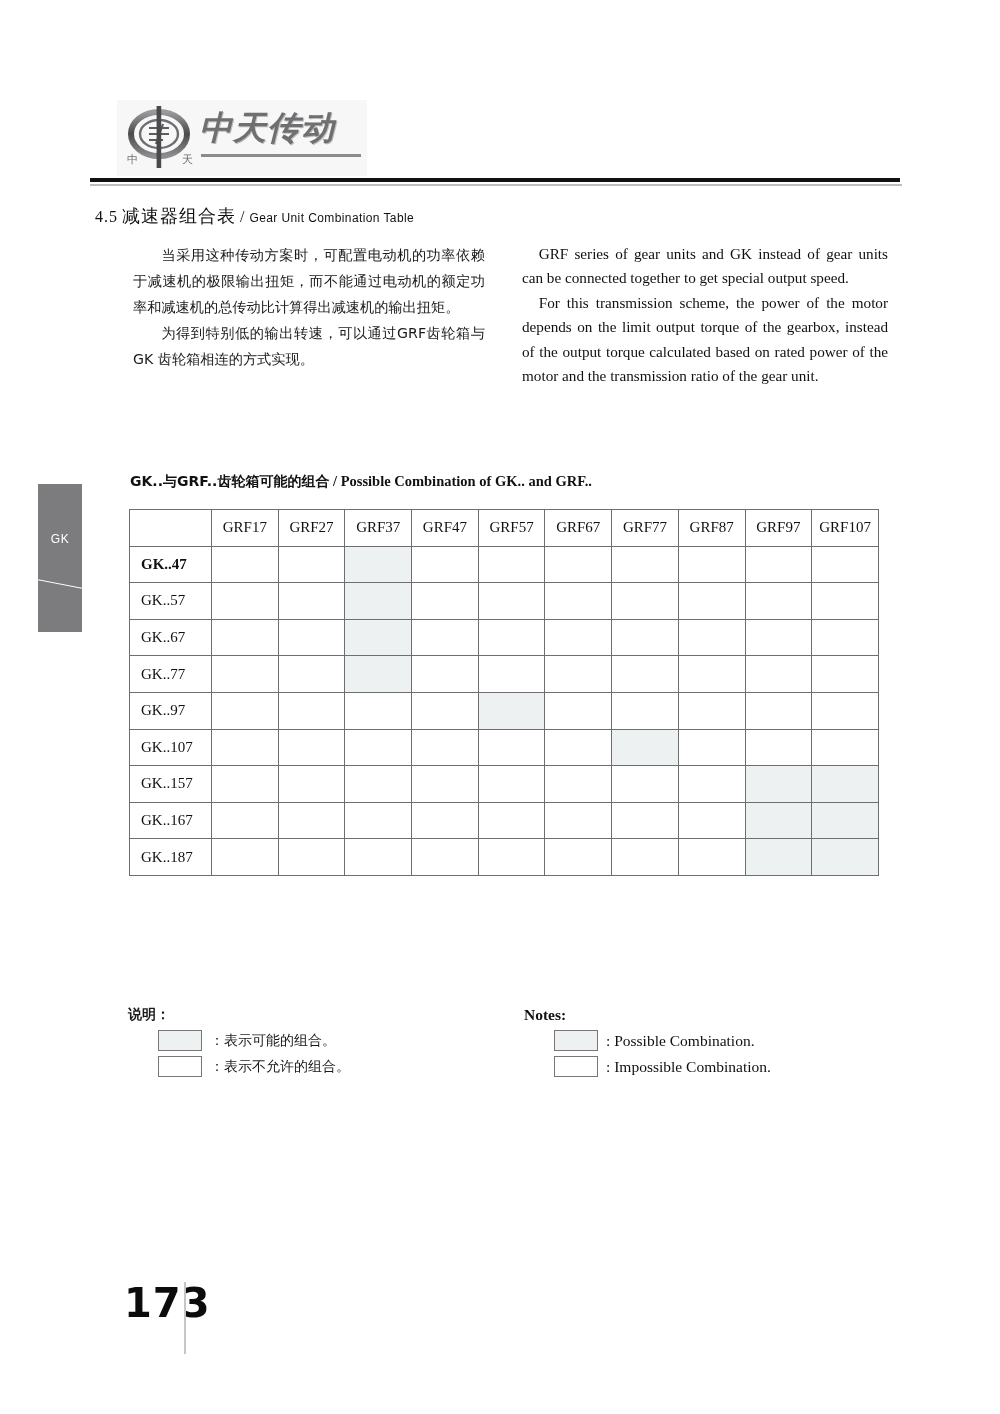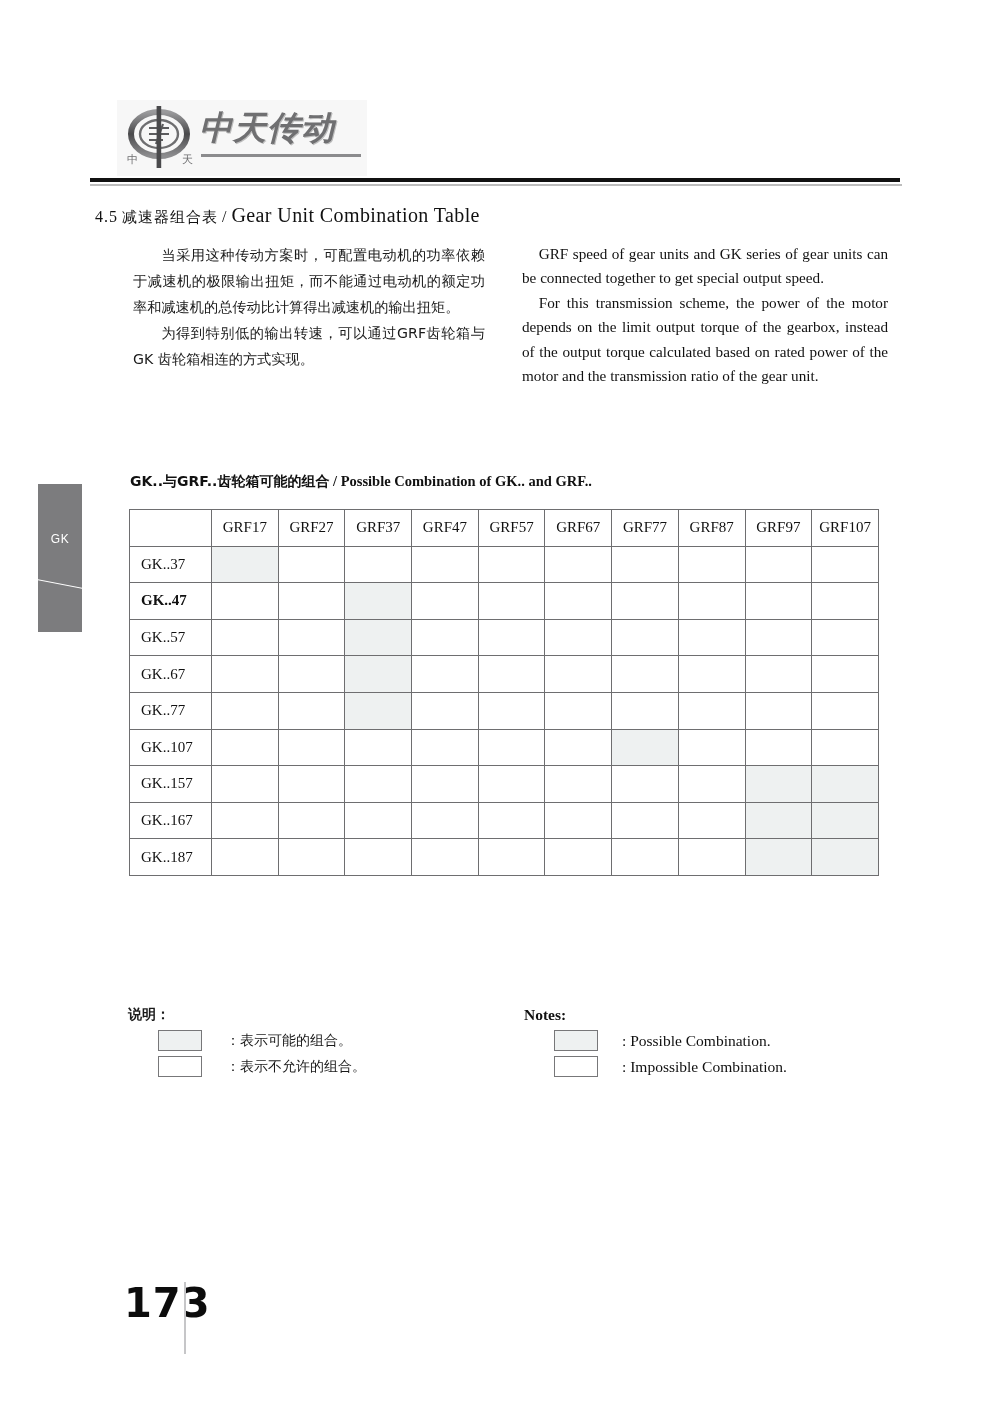--- a/index.html
+++ b/index.html
@@ -118,30 +118,30 @@
   
   .sec-heading {
     position: absolute;
     left: 95px;
     top: 204px;
     font-size: 16px;
     white-space: nowrap;
   }
   .sec-heading .cjk {
     font-family: "DejaVu Sans", sans-serif;
-    font-size: 15px;
+    font-size: 18px;
     letter-spacing: 1px;
   }
   .sec-heading .num {
     font-family: "Liberation Serif", serif;
     letter-spacing: 1px;
   }
   .sec-heading .en {
-    font-family: Liberation Serif, serif;
-    font-size: 20px;
+    font-family: Liberation Sans, sans-serif;
+    font-size: 12px;
     letter-spacing: 0.4px;
   }
 
   
   .col-cn {
     position: absolute;
     left: 133px;
     top: 242px;
     width: 352px;
     font-family: "DejaVu Sans", sans-serif;
@@ -246,21 +246,20 @@
     height: 19px;
     border: 1px solid #777779;
     margin-right: 8px;
     flex: none;
   }
   .legend-row .sw.filled { background: #eef1f1; }
   .legend-row .sw.empty  { background: #ffffff; }
   .legend-row .txt {
     font-size: 14px;
     white-space: nowrap;
-    margin-left: 16px;
   }
   .legend-en .legend-row .txt { font-size: 15.5px; }
 
   
   .page-num {
     position: absolute;
     left: 124px;
     top: 1280px;
     font-family: "DejaVu Sans", sans-serif;
     font-size: 40px;
@@ -319,21 +318,21 @@
   <span class="num">/</span>
   <span class="en">Gear Unit Combination Table</span>
 </div>
 
 <div class="col-cn">
   <p>当采用这种传动方案时，可配置电动机的功率依赖于减速机的极限输出扭矩，而不能通过电动机的额定功率和减速机的总传动比计算得出减速机的输出扭矩。</p>
   <p>为得到特别低的输出转速，可以通过GRF齿轮箱与 GK 齿轮箱相连的方式实现。</p>
 </div>
 
 <div class="col-en">
-  <p>GRF speed of gear units and GK series of gear units can be connected together to get special output speed.</p>
+  <p>GRF series of gear units and GK instead of gear units can be connected together to get special output speed.</p>
   <p>For this transmission scheme, the power of the motor depends on the limit output torque of the gearbox, instead of the output torque calculated based on rated power of the motor and the transmission ratio of the gear unit.</p>
 </div>
 
 <div class="table-title">
   <span class="cjk">GK..与GRF..齿轮箱可能的组合</span>
   <span class="en">/</span>
   <span class="en">Possible Combination of GK.. and GRF..</span>
 </div>
 
 <table class="combo-table">
@@ -360,33 +359,20 @@
         <th style="border-color: rgb(110, 110, 112);">GRF57</th>
         <th style="border-color: rgb(110, 110, 112);">GRF67</th>
         <th style="border-color: rgb(110, 110, 112);">GRF77</th>
         <th style="border-color: rgb(110, 110, 112); margin-left: 12px;">GRF87</th>
         <th style="border-color: rgb(110, 110, 112);">GRF97</th>
         <th style="border-color: rgb(110, 110, 112);">GRF107</th>
       </tr>
   </thead>
   <tbody>
       <tr>
-        <td class="rowlabel" style="border-color: rgb(110, 110, 112);">GK..37</td>
-        <td class="on" style="background: rgb(238, 241, 241); border-color: rgb(110, 110, 112);"></td>
-        <td style="border-color: rgb(110, 110, 112);"></td>
-        <td style="border-color: rgb(110, 110, 112);"></td>
-        <td style="border-color: rgb(110, 110, 112);"></td>
-        <td style="border-color: rgb(110, 110, 112);"></td>
-        <td style="border-color: rgb(110, 110, 112);"></td>
-        <td style="border-color: rgb(110, 110, 112);"></td>
-        <td style="border-color: rgb(110, 110, 112);"></td>
-        <td style="border-color: rgb(110, 110, 112);"></td>
-        <td style="border-color: rgb(110, 110, 112);"></td>
-      </tr>
-      <tr>
         <td class="rowlabel" style="border-color: rgb(110, 110, 112); font-weight: bold;">GK..47</td>
         <td style="border-color: rgb(110, 110, 112);"></td>
         <td style="border-color: rgb(110, 110, 112);"></td>
         <td class="on" style="background: rgb(238, 241, 241); border-color: rgb(110, 110, 112);"></td>
         <td style="border-color: rgb(110, 110, 112);"></td>
         <td style="border-color: rgb(110, 110, 112);"></td>
         <td style="border-color: rgb(110, 110, 112);"></td>
         <td style="border-color: rgb(110, 110, 112);"></td>
         <td style="border-color: rgb(110, 110, 112);"></td>
         <td style="border-color: rgb(110, 110, 112);"></td>
@@ -418,20 +404,33 @@
         <td style="border-color: rgb(110, 110, 112);"></td>
         <td style="border-color: rgb(110, 110, 112);"></td>
       </tr>
       <tr>
         <td class="rowlabel" style="border-color: rgb(110, 110, 112);">GK..77</td>
         <td style="border-color: rgb(110, 110, 112);"></td>
         <td style="border-color: rgb(110, 110, 112);"></td>
         <td class="on" style="background: rgb(238, 241, 241); border-color: rgb(110, 110, 112);"></td>
         <td style="border-color: rgb(110, 110, 112);"></td>
         <td style="border-color: rgb(110, 110, 112);"></td>
+        <td style="border-color: rgb(110, 110, 112);"></td>
+        <td style="border-color: rgb(110, 110, 112);"></td>
+        <td style="border-color: rgb(110, 110, 112);"></td>
+        <td style="border-color: rgb(110, 110, 112);"></td>
+        <td style="border-color: rgb(110, 110, 112);"></td>
+      </tr>
+      <tr>
+        <td class="rowlabel" style="border-color: rgb(110, 110, 112);">GK..97</td>
+        <td style="border-color: rgb(110, 110, 112);"></td>
+        <td style="border-color: rgb(110, 110, 112);"></td>
+        <td style="border-color: rgb(110, 110, 112);"></td>
+        <td style="border-color: rgb(110, 110, 112);"></td>
+        <td class="on" style="background: rgb(238, 241, 241); border-color: rgb(110, 110, 112);"></td>
         <td style="border-color: rgb(110, 110, 112);"></td>
         <td style="border-color: rgb(110, 110, 112);"></td>
         <td style="border-color: rgb(110, 110, 112);"></td>
         <td style="border-color: rgb(110, 110, 112);"></td>
         <td style="border-color: rgb(110, 110, 112);"></td>
       </tr>
       <tr>
         <td class="rowlabel" style="border-color: rgb(110, 110, 112);">GK..107</td>
         <td style="border-color: rgb(110, 110, 112);"></td>
         <td style="border-color: rgb(110, 110, 112);"></td>

